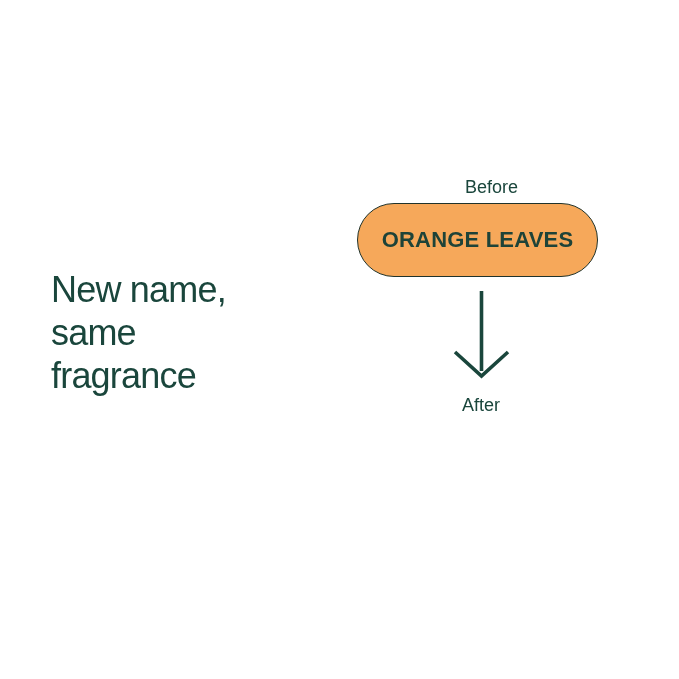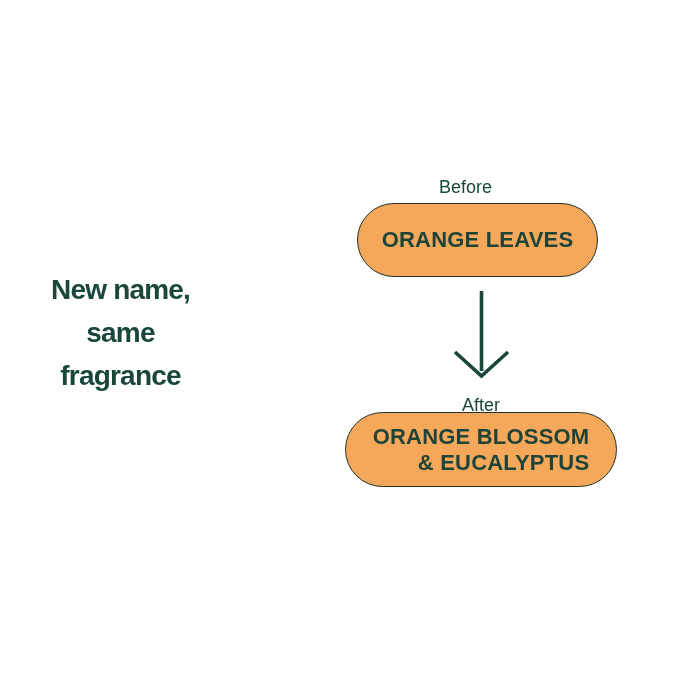--- a/index.html
+++ b/index.html
@@ -19,37 +19,36 @@
     position: relative;
     width: 679px;
     height: 679px;
     background: var(--background);
     overflow: hidden;
   }
   .headline {
     position: absolute;
     left: 51px;
     top: 268px;
-    font-size: 28px;
+    font-size: 36px;
     line-height: 43px;
-    font-weight: bold;
+    font-weight: normal;
     letter-spacing: -0.8px;
     color: var(--dark-green);
     white-space: pre-line;
-    text-align: center;
   }
   .flow-label {
     position: absolute;
     font-size: 18px;
     font-weight: 400;
     color: var(--dark-green);
     text-align: center;
     line-height: 22px;
   }
-  .label-before { left: 345px; top: 176px; width: 241px; }
+  .label-before { left: 371px; top: 176px; width: 241px; }
   .label-after  { left: 345px; top: 394px; width: 272px; }
   .pill {
     position: absolute;
     background: var(--pill-orange);
     border: 1.5px solid var(--pill-border);
     border-radius: 40px;
     display: flex;
     align-items: center;
     justify-content: center;
     text-align: right;
@@ -103,19 +102,15 @@
     <span class="pill-text">ORANGE LEAVES</span>
   </div>
 
   <svg class="arrow" viewBox="0 0 63 94" aria-hidden="true">
     <line x1="31.5" y1="3" x2="31.5" y2="83"></line>
     <path d="M 5 64 L 31.5 88 L 58 64"></path>
   </svg>
 
   <div class="flow-label label-after">After</div>
 
-  <div class="pill pill-after">
-    <span class="pill-text">ORANGE BLOSSOM
-&amp; EUCALYPTUS</span>
-  </div>
 
 
 </div>
 
 </body></html>

